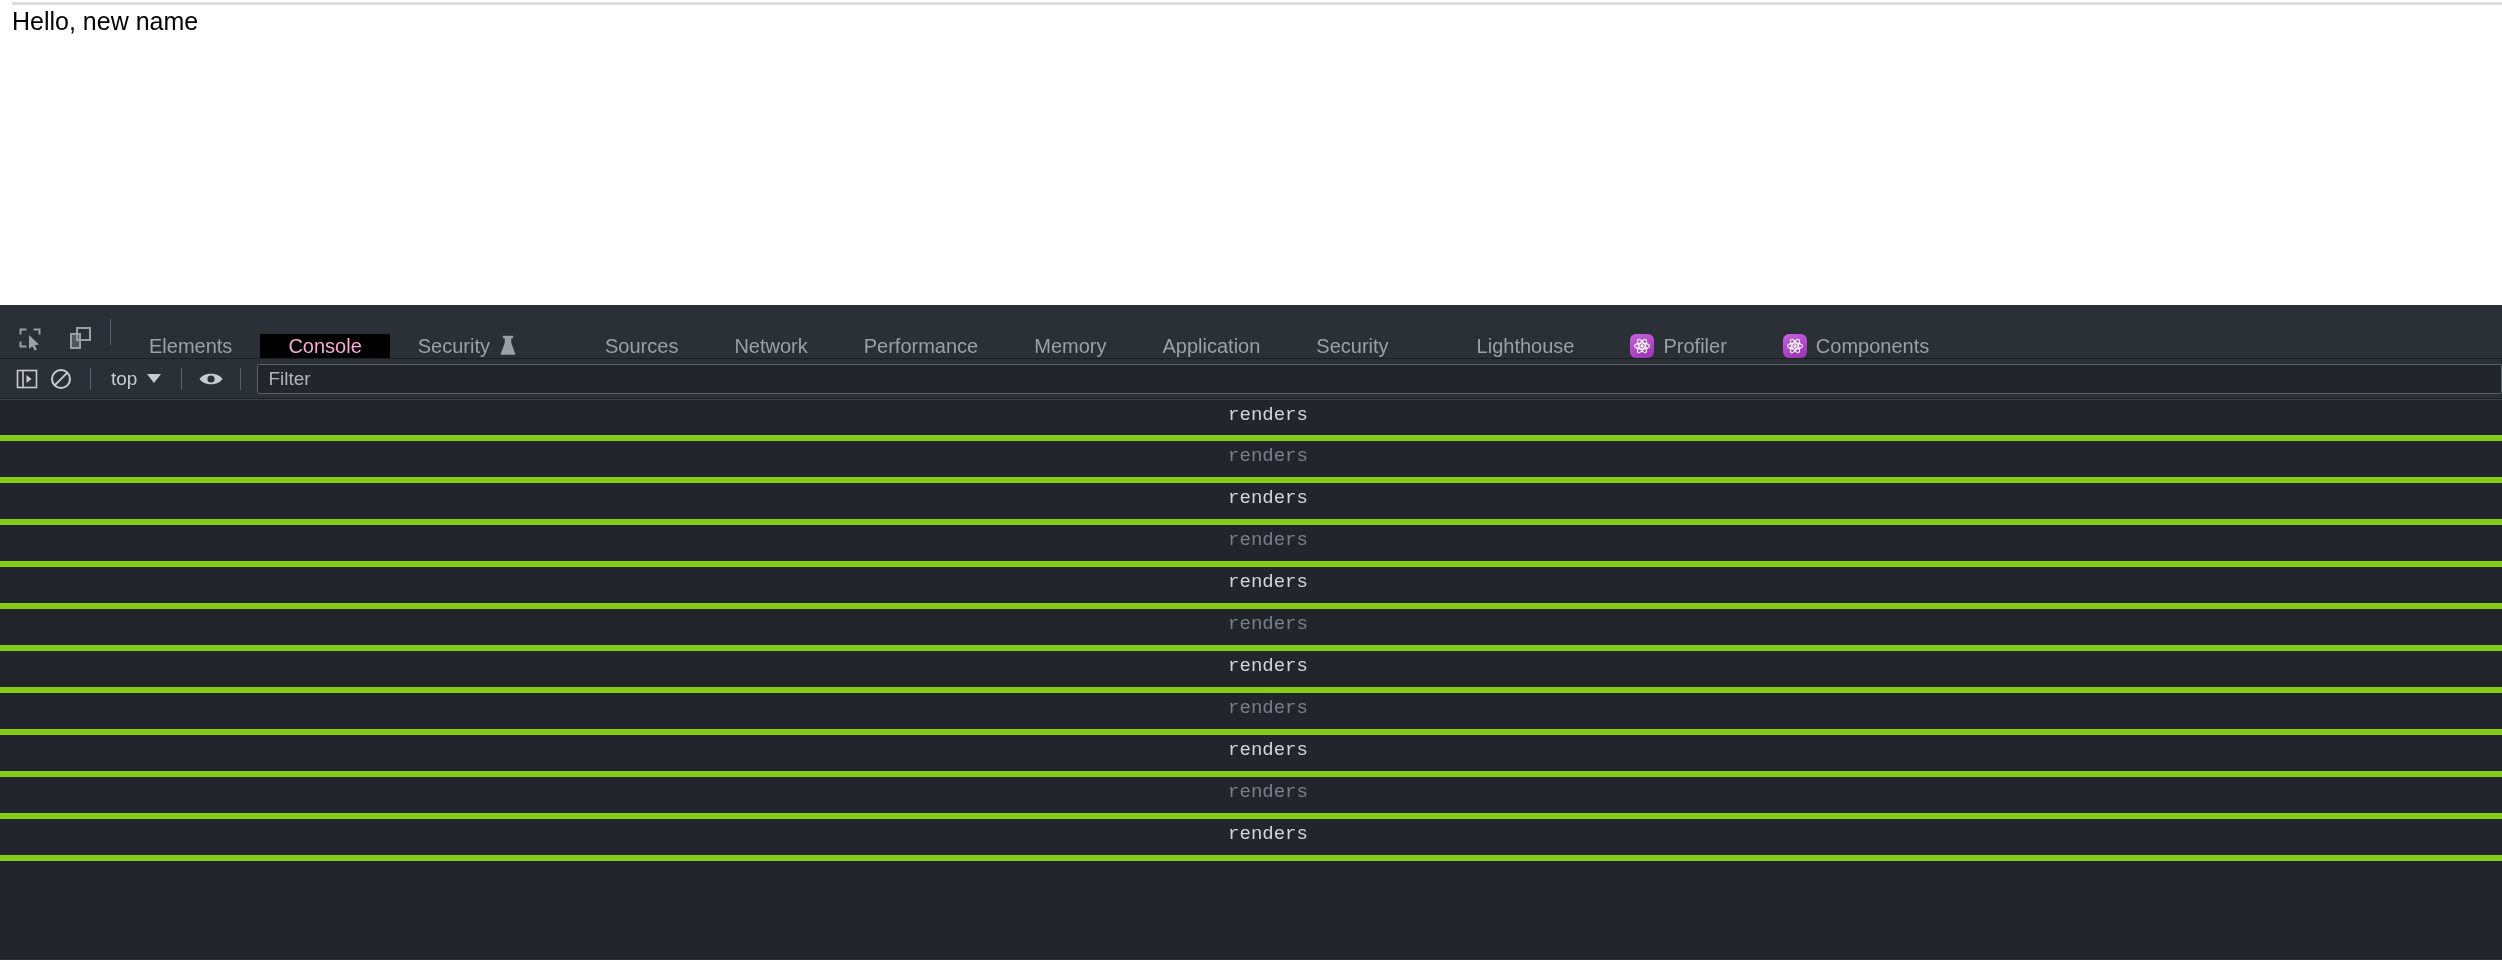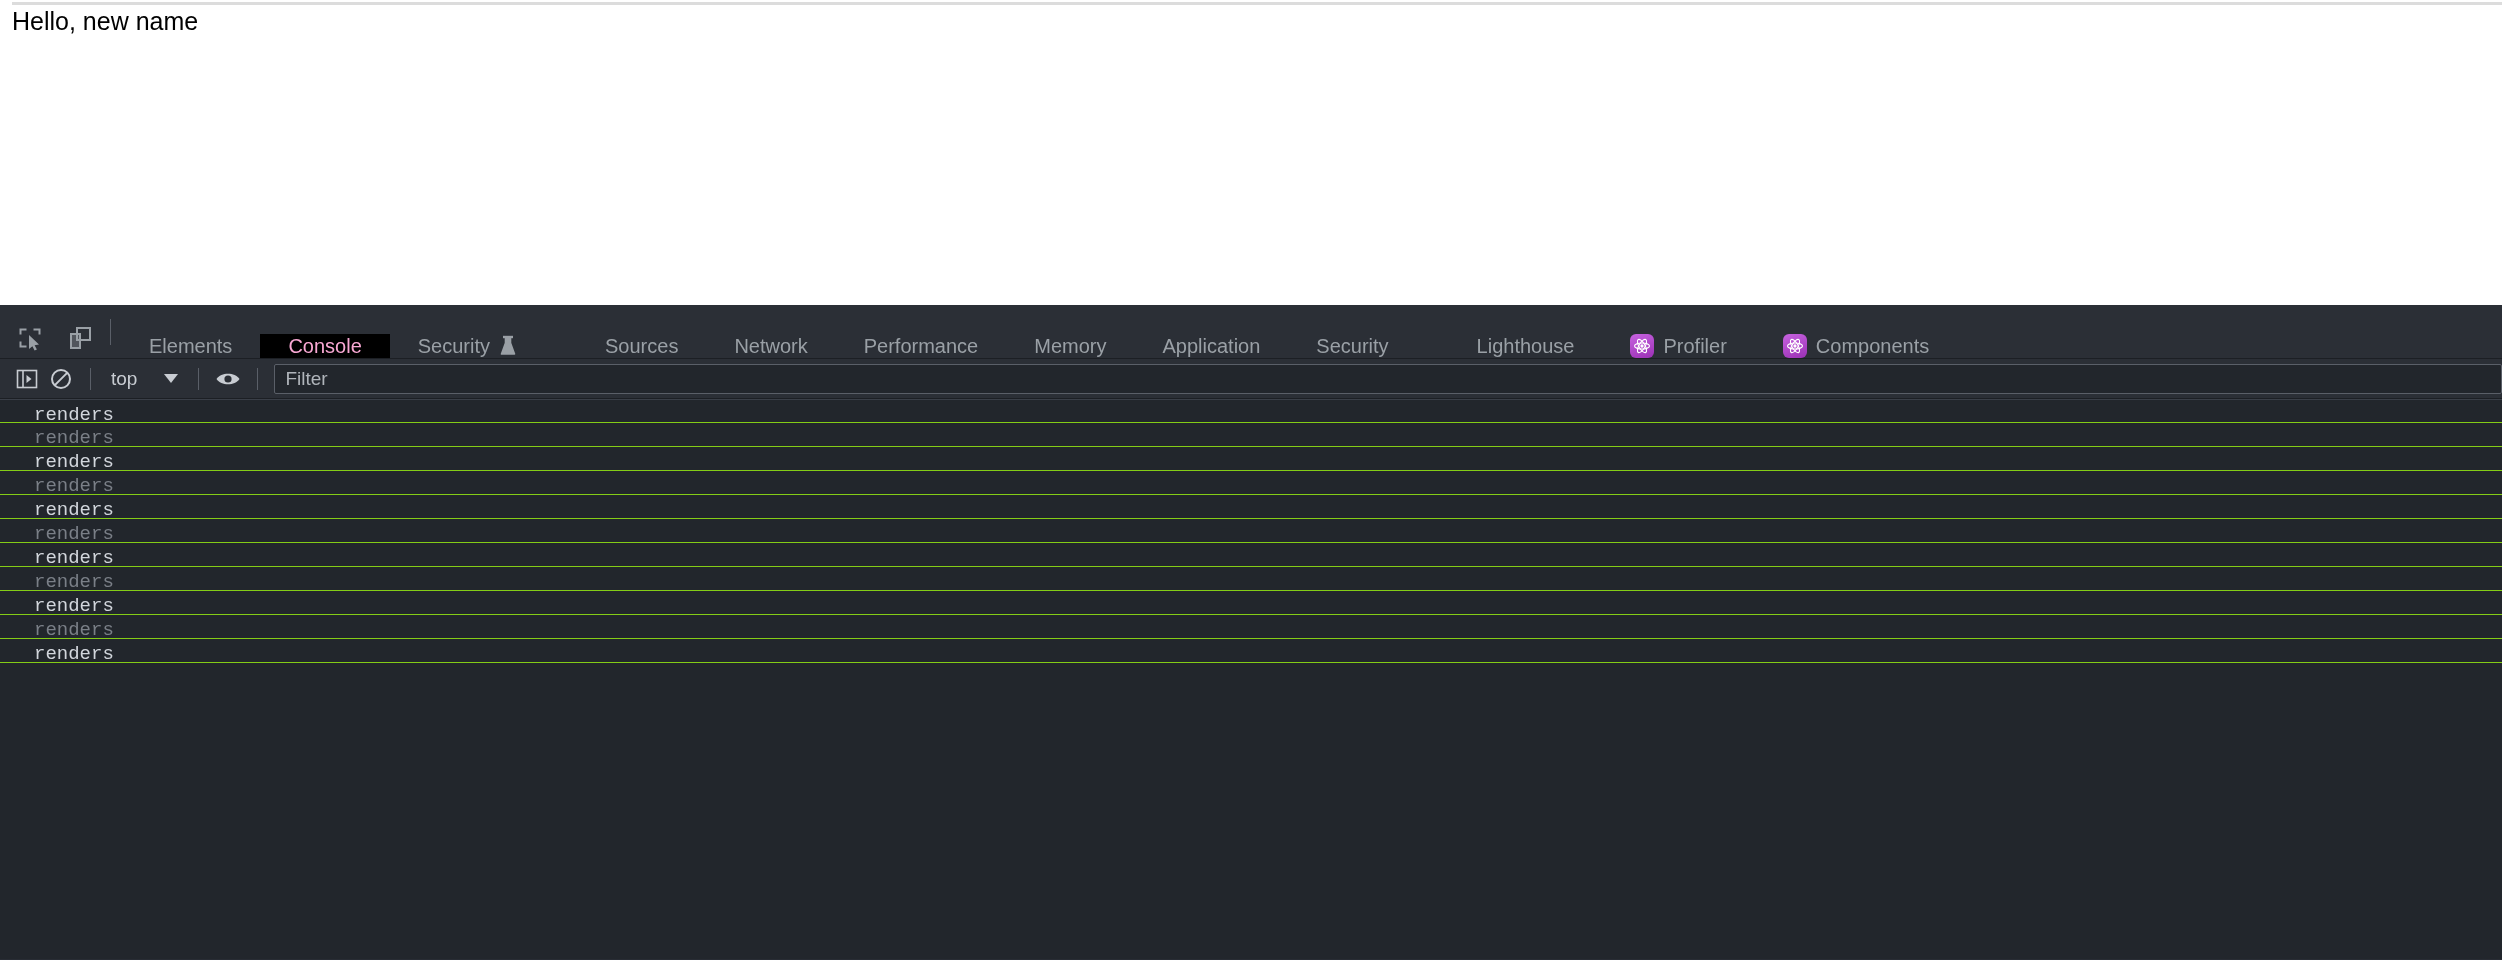--- a/index.html
+++ b/index.html
@@ -140,21 +140,21 @@
   }
   .ctool-sep {
     width: 1px; height: 22px;
     background: #5a5f68;
     margin: 0 12px;
     flex: 0 0 auto;
   }
   .context-select {
     display: flex;
     align-items: center;
-    gap: 27px;
+    gap: 10px;
     font-size: 19px;
     color: #c8ccd2;
     padding: 2px 8px;
     border-radius: 3px;
     cursor: pointer;
     white-space: nowrap;
   }
   .caret {
     width: 0; height: 0;
     border-left: 7px solid transparent;
@@ -181,29 +181,30 @@
   
   .console-list {
     position: relative;
     width: 2502px;
     height: 560px;
     background: #22262c;
     overflow: hidden;
   }
   .console-row {
     position: relative;
-    height: 24px;
+    height: 42px;
     line-height: 30px;
-    border-bottom: 1px solid #84cc16;
+    border-bottom: 6px solid #84cc16;
     padding-left: 34px;
     font-family: "Liberation Mono", monospace;
     font-size: 19px;
     white-space: nowrap;
     color: #d2d6dc;
     background: #22262c;
+    text-align: center;
   }
   .console-row.dim { color: #7a7f87; }
   .console-row.first { border-top: 1px solid #3a3f48; }
 </style>
 </head>
 <body>
 
 <div class="page-viewport">
   <div class="page-topline"></div>
   <div class="page-heading">Hello, new name</div>

